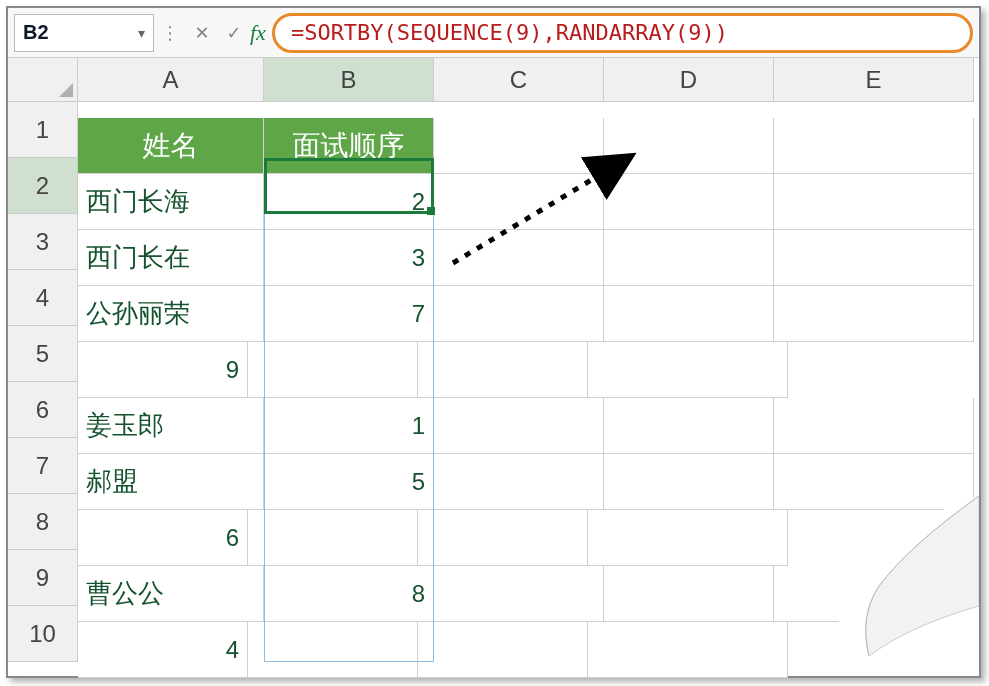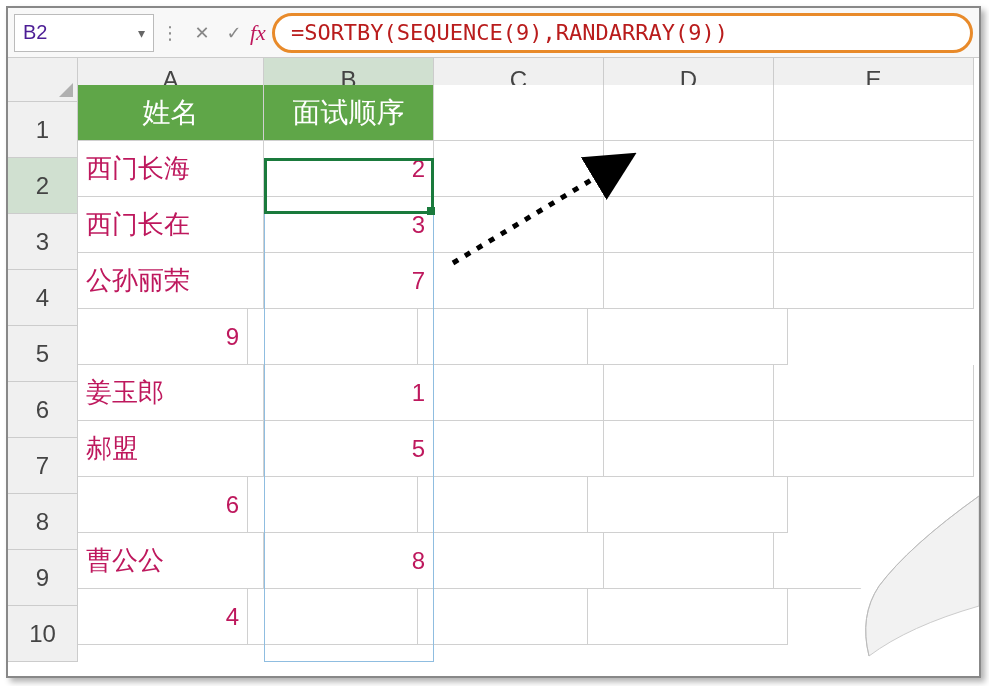--- a/index.html
+++ b/index.html
@@ -3,42 +3,42 @@
 <meta charset="utf-8">
 <style>
   * { box-sizing: border-box; margin: 0; padding: 0; }
   body { font-family: "Microsoft YaHei", "SimSun", sans-serif; background: #fff; width: 989px; height: 686px; position: relative; overflow: hidden; }
   
   .outer-frame { position: absolute; left: 6px; top: 6px; width: 975px; height: 672px; border: 2px solid #888; background: #fff; box-shadow: 4px 4px 6px rgba(0,0,0,0.3); }
   
   
   .formula-bar { display: flex; align-items: center; height: 50px; border-bottom: 1px solid #ccc; background: #f8f8f8; padding: 4px 6px; }
   .name-box { width: 140px; height: 38px; background: #fff; border: 1px solid #bbb; display: flex; align-items: center; padding: 0 8px; font-size: 20px; }
-  .name-box-text { flex: 1; color: #4c1d95; }
+  .name-box-text { flex: 1; color: #0f172a; font-weight: bold; }
   .name-box-chev { font-size: 14px; color: #666; }
   .fb-btn { width: 32px; height: 38px; display: flex; align-items: center; justify-content: center; color: #888; font-size: 18px; }
-  .fx-label { font-style: italic; font-family: "Times New Roman", serif; font-size: 22px; color: #be185d; margin-right: 6px; }
+  .fx-label { font-style: italic; font-family: "Times New Roman", serif; font-size: 22px; color: #15803d; margin-right: 6px; }
   .formula-input { flex: 1; height: 40px; border: 3px solid #e88a2a; border-radius: 20px; padding: 0 16px; font-size: 22px; font-family: Consolas, monospace; background: #fff; color: #b91c1c; display: flex; align-items: center; }
   
   
   .grid-area { position: relative; }
   .select-all { position: absolute; left: 0; top: 0; width: 70px; height: 44px; background: #f0f0f0; border-right: 1px solid #ccc; border-bottom: 1px solid #ccc; }
   .select-all::after { content:''; position:absolute; right:4px; bottom:4px; width:0; height:0; border-left:14px solid transparent; border-bottom:14px solid #b0b0b0; }
   
   .col-headers { position: absolute; left: 70px; top: 0; display: flex; height: 44px; }
   .col-h { height: 44px; background: #f0f0f0; border-right: 1px solid #ccc; border-bottom: 1px solid #ccc; display: flex; align-items: center; justify-content: center; font-size: 24px; color: #444; }
   .col-h.active { background: #d0e0d0; }
   
   .row-headers { position: absolute; left: 0; top: 44px; width: 70px; }
   .row-h { width: 70px; height: 56px; background: #f0f0f0; border-right: 1px solid #ccc; border-bottom: 1px solid #ccc; display: flex; align-items: center; justify-content: center; font-size: 24px; color: #444; }
   .row-h.active { background: #d0e0d0; }
   
-  .cells { position: absolute; left: 70px; top: 27px; }
+  .cells { position: absolute; left: 70px; top: 60px; }
   .row { display: flex; }
-  .cell { height: 56px; border-right: 1px solid #d0d0d0; border-bottom: 1px solid #d0d0d0; display: flex; align-items: center; padding: 0 8px; font-size: 24px; color: #be185d; background: #fff; }
+  .cell { height: 56px; border-right: 1px solid #d0d0d0; border-bottom: 1px solid #d0d0d0; display: flex; align-items: center; padding: 0 8px; font-size: 24px; color: #14532d; background: #fff; }
   .cell.header-cell { background: #5fa648; color: #fff; font-family: "KaiTi","STKaiti",serif; font-size: 28px; justify-content: center; }
   .cell.right { justify-content: flex-end; }
   .cell.kai { font-family: "KaiTi","STKaiti",serif; font-size: 26px; }
   
   
   .wA { width: 186px; }
   .wB { width: 170px; }
   .wC { width: 170px; }
   .wD { width: 170px; }
   .wE { width: 200px; }

